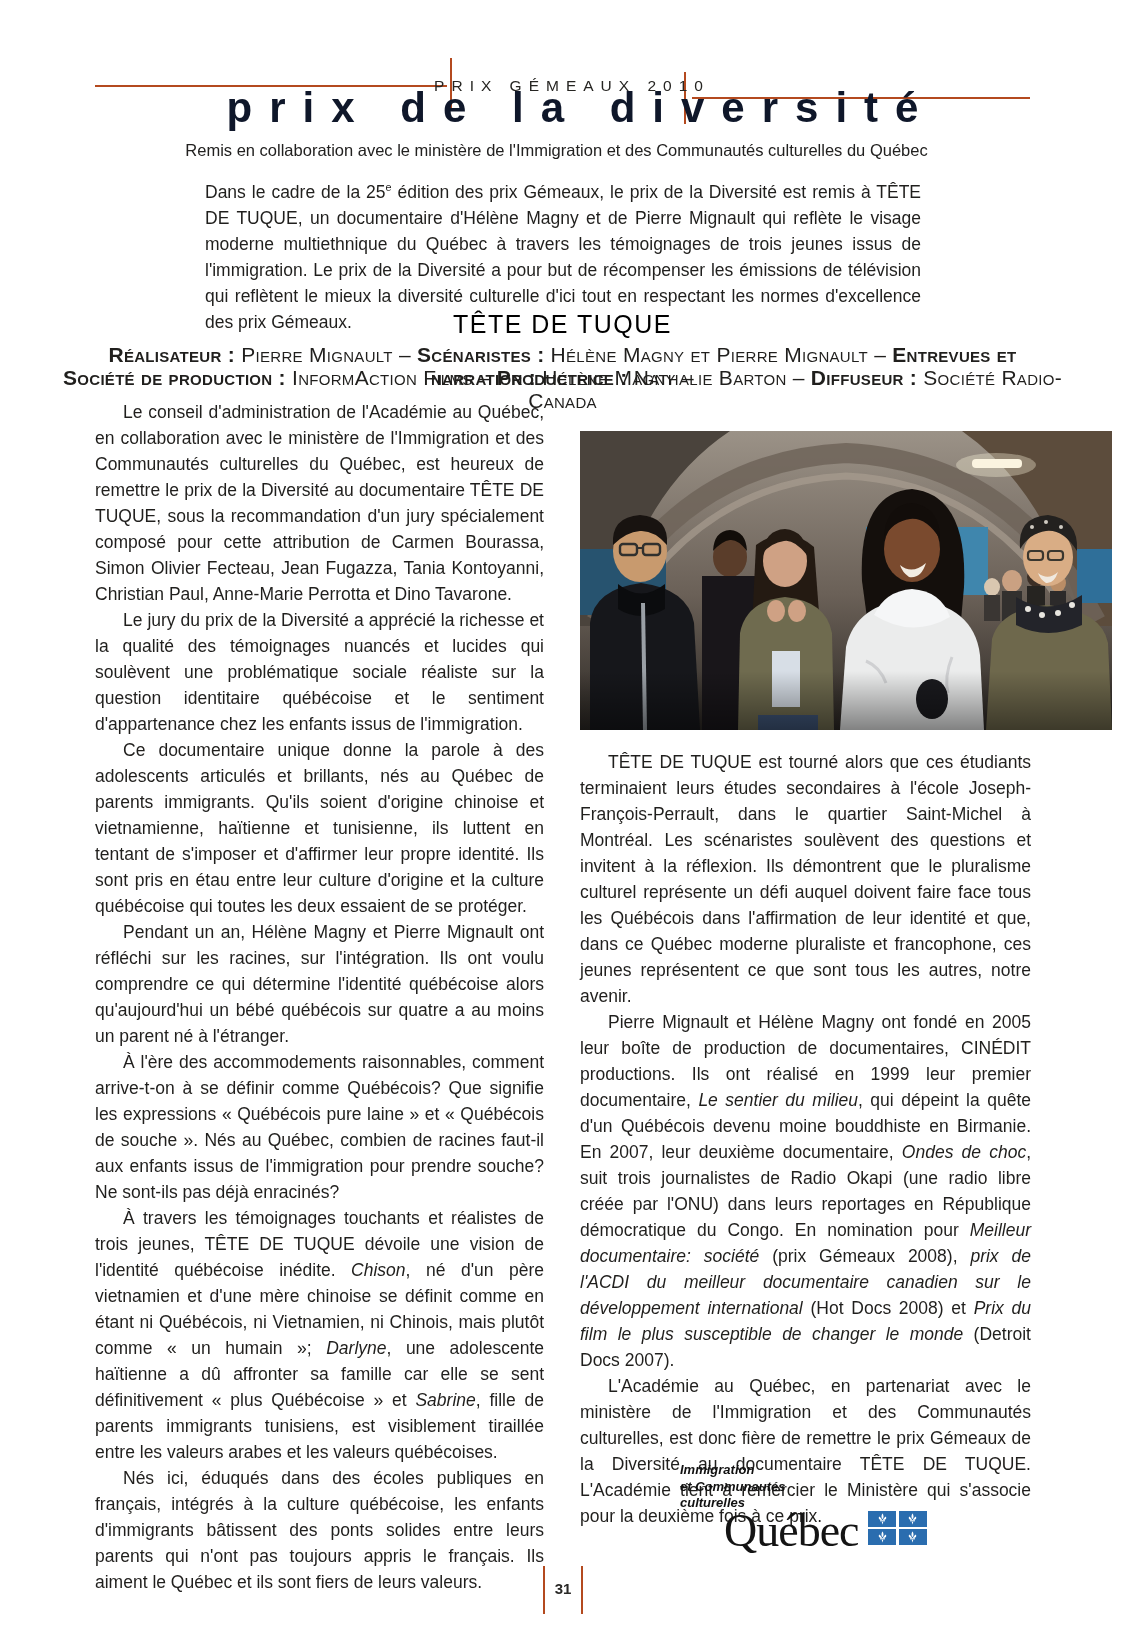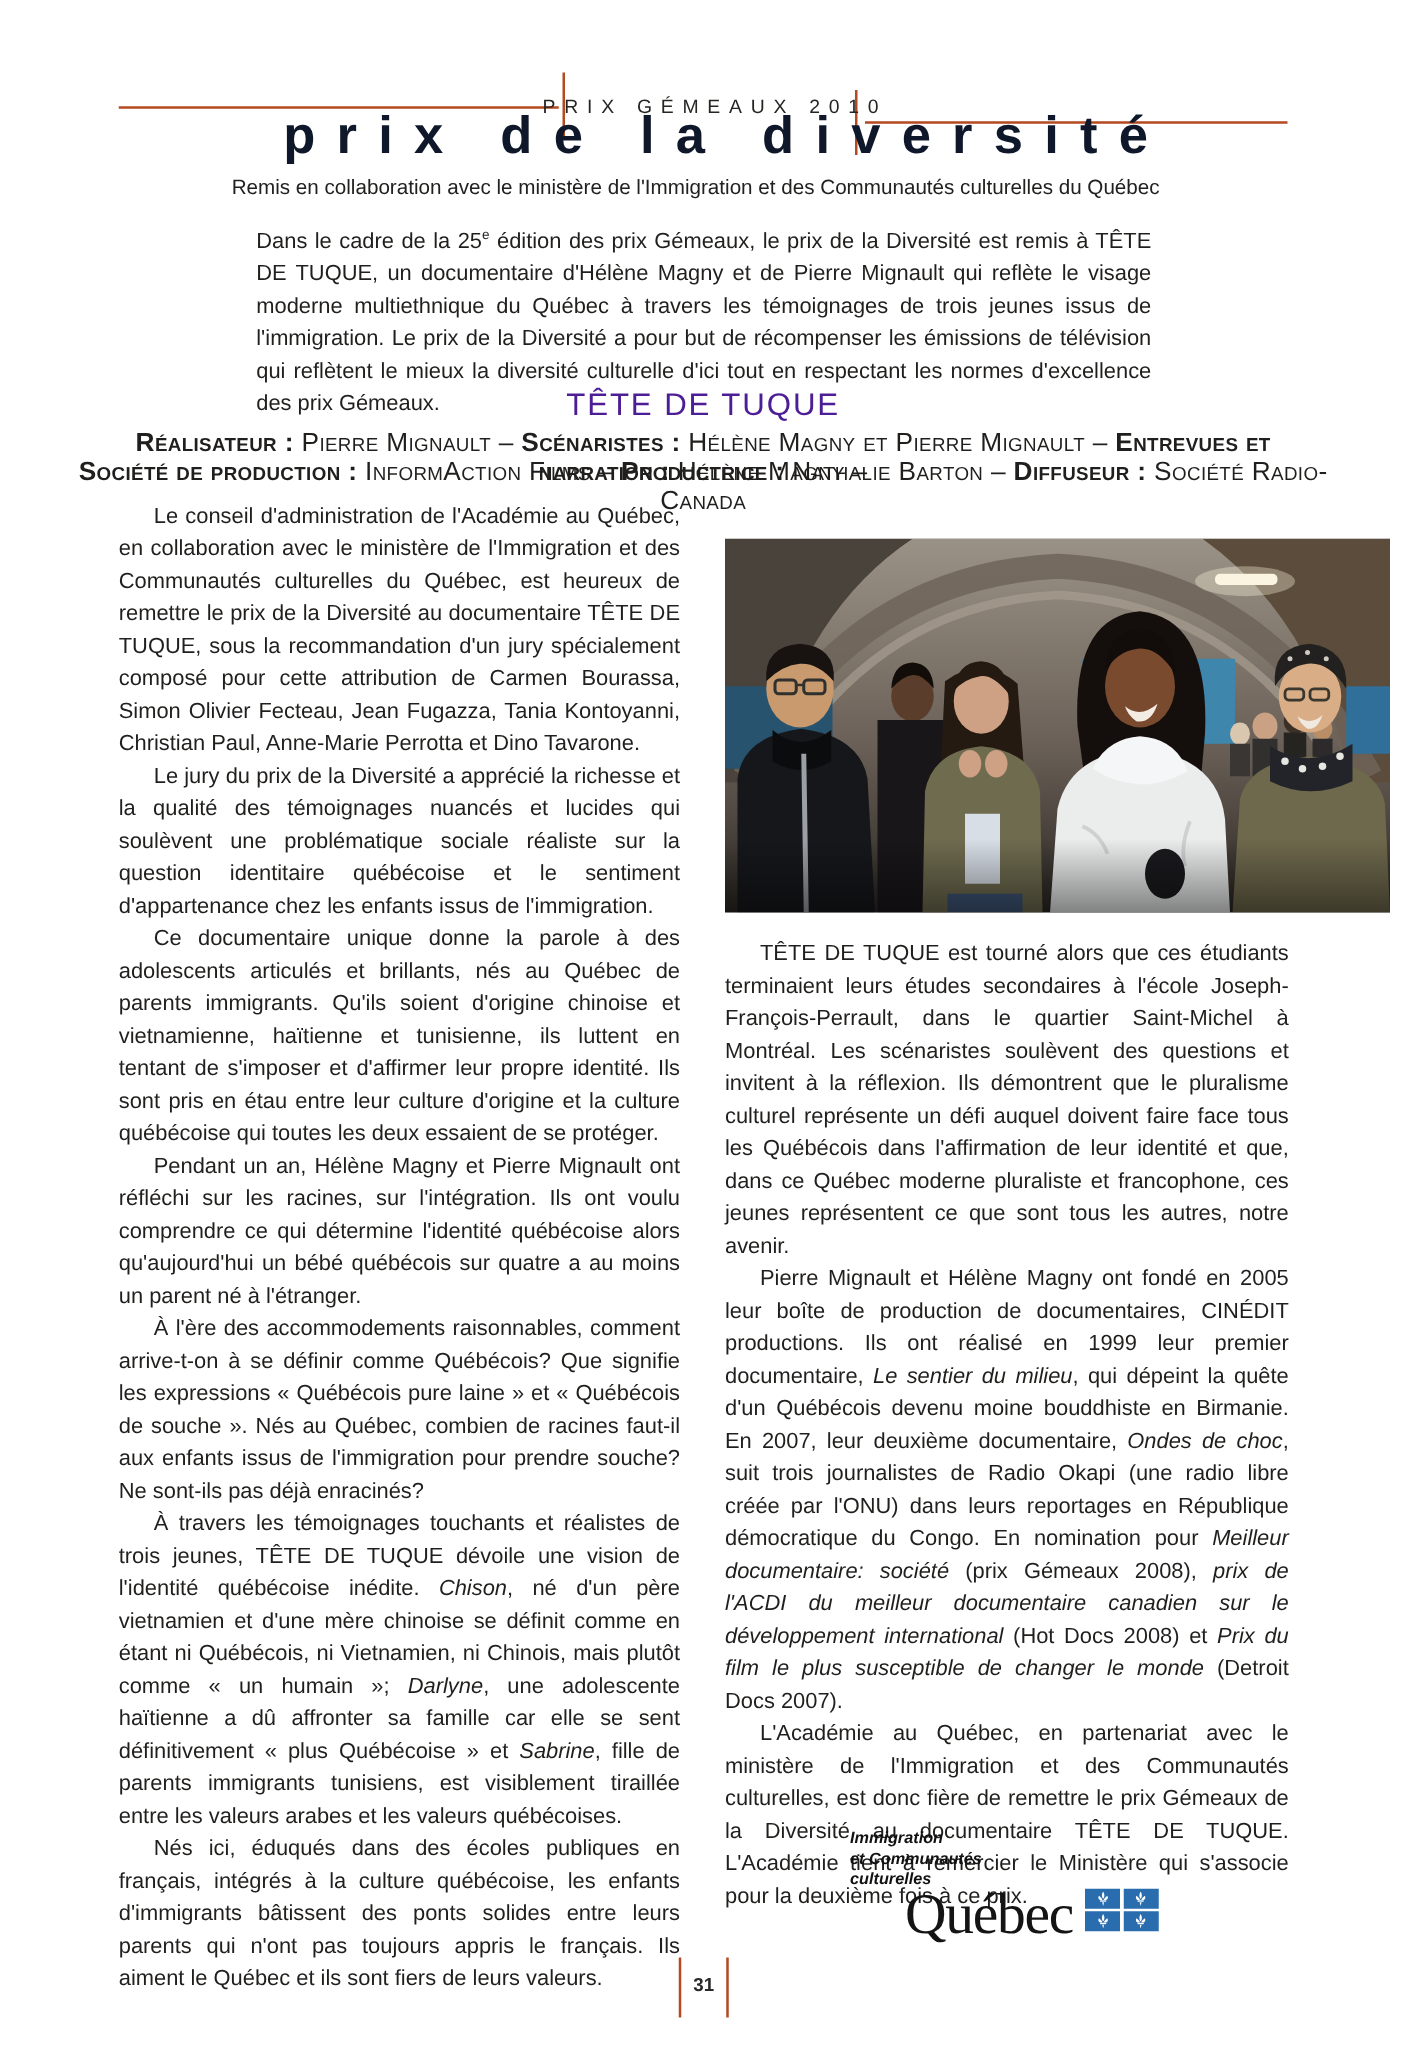--- a/index.html
+++ b/index.html
@@ -22,21 +22,21 @@
     font-size:42px;font-weight:bold;letter-spacing:17px;padding-left:17px;color:#0f172a;margin-left:20px;}
   .page-subtitle{position:absolute;left:0;right:12px;top:141px;text-align:center;
     font-size:16.5px;color:#222120;}
   
   .intro{position:absolute;left:205px;top:179px;width:716px;}
   .intro .para{text-indent:0;}
   .para{margin:0;text-indent:28px;text-align:justify;font-size:17.5px;line-height:26px;color:#201f1d;}
   .para sup{font-size:0.62em;line-height:0;vertical-align:super;}
   
   .award-title{position:absolute;left:0;right:0;top:310px;text-align:center;
-    font-size:25px;font-weight:400;letter-spacing:1.5px;color:#4c1d95;}
+    font-size:25px;font-weight:400;letter-spacing:1.5px;color:#000000;}
   .credits{position:absolute;left:60px;right:60px;}
   .credits .para{text-align:center;text-indent:0;font-variant:small-caps;
     font-size:21px;line-height:23px;letter-spacing:0.3px;}
   .credits-1{top:343px;} .credits-2{top:366px;}
   .credits b{font-weight:700;}
   
   .col{position:absolute;}
   .col-left{left:95px;top:399px;width:449px;}
   .col-right{left:580px;top:749px;width:451px;}
   

